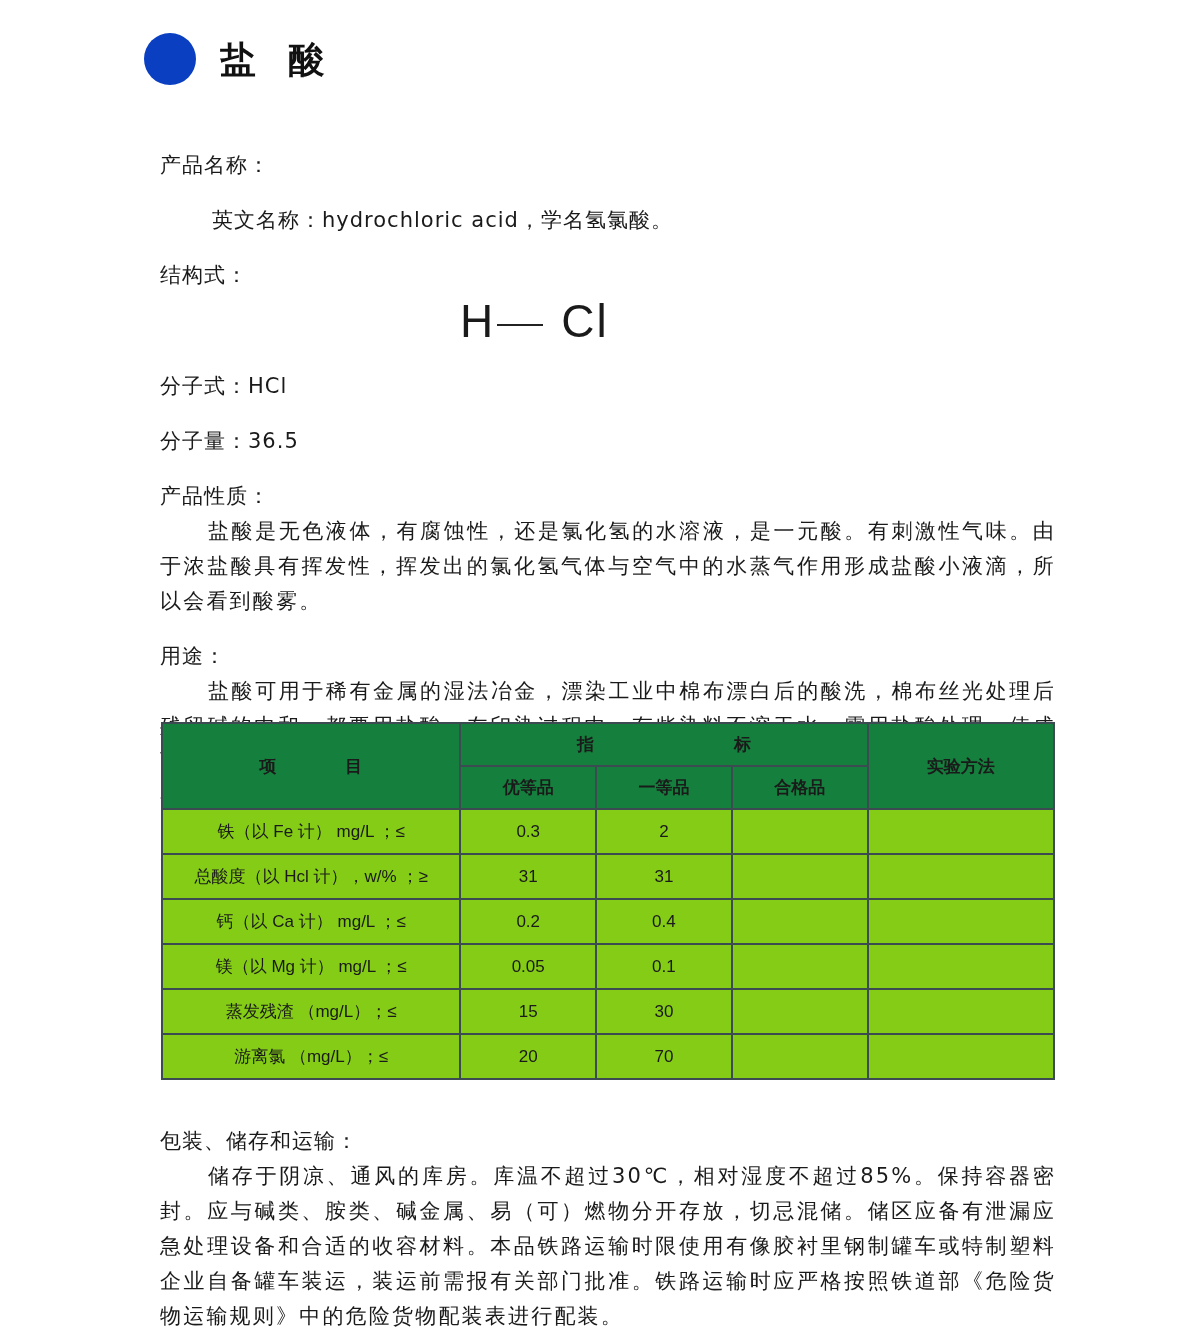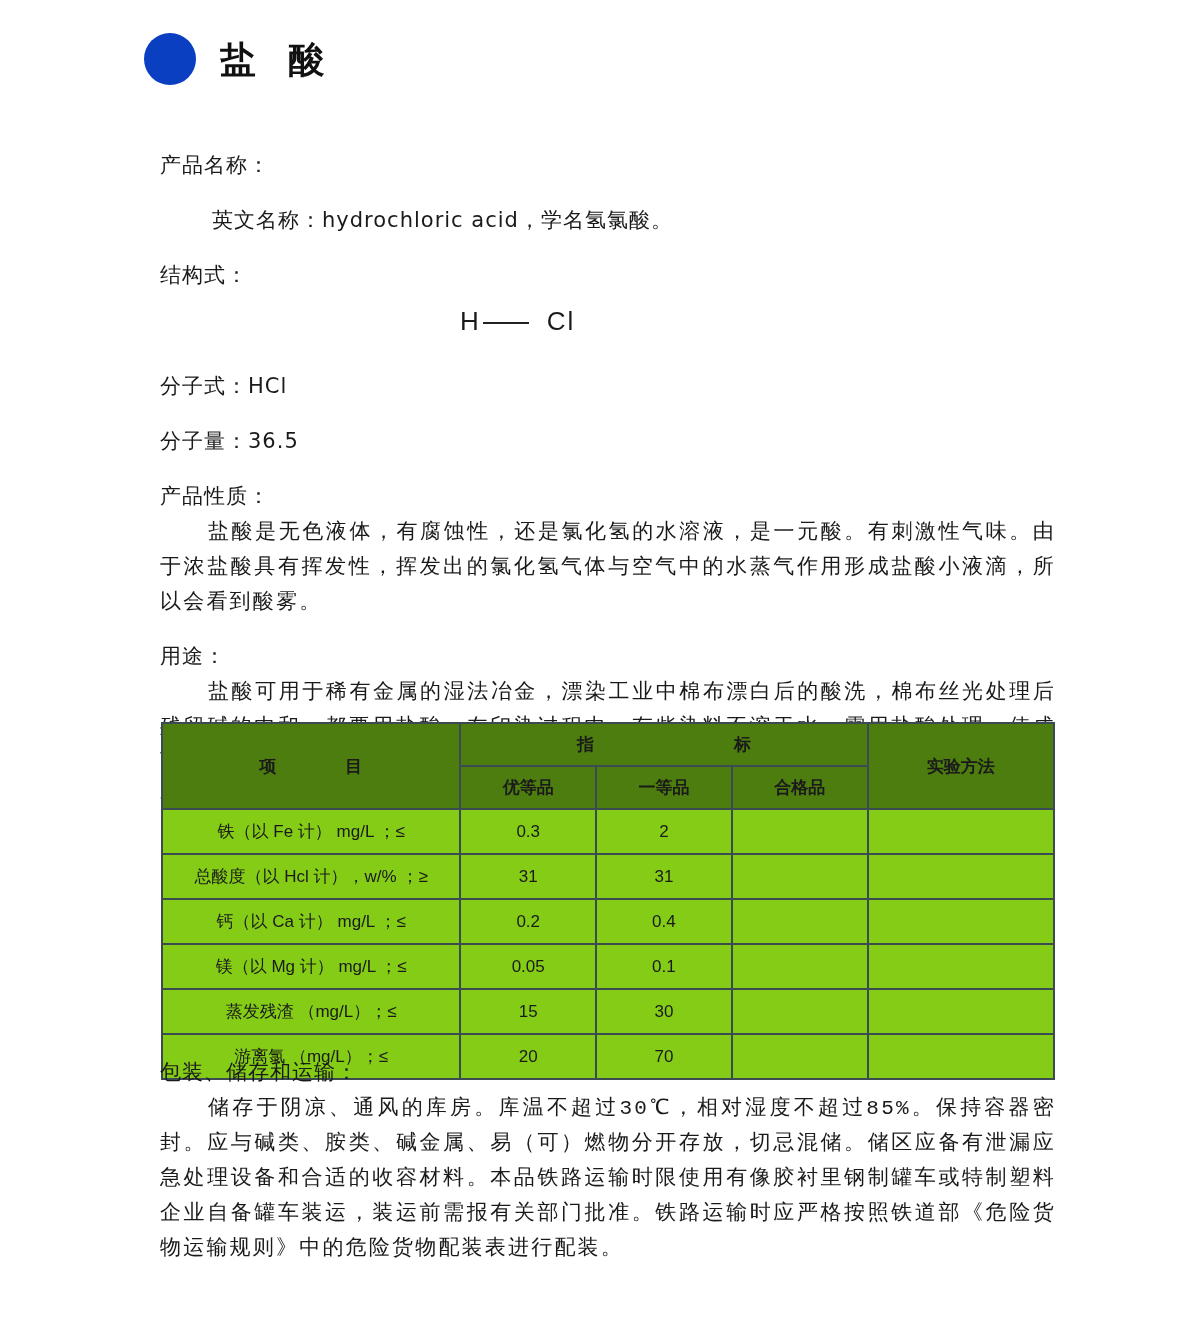--- a/index.html
+++ b/index.html
@@ -9,35 +9,35 @@
       color: #1a1a1a;
     }
     .title-row { position: absolute; left: 144px; top: 33px; height: 52px; display: flex; align-items: flex-end; }
     .bullet-dot { width: 52px; height: 52px; border-radius: 50%; background: #0a3fc2; }
     .page-title { margin-left: 24px; font-size: 36px; font-weight: bold; letter-spacing: 10px; color: #111; }
 
     .content { position: absolute; left: 160px; top: 128px; width: 896px; }
     .line { font-size: 21px; line-height: 35px; height: 35px; white-space: nowrap; letter-spacing: 1px; margin-top: 20px; }
     .indent1 { padding-left: 52px; }
     .para { font-size: 21px; line-height: 35px; letter-spacing: 2.2px; text-align: justify; text-indent: 48px; margin: 0; }
-    .formula { height: 56px; line-height: 56px; font-size: 26px; padding-left: 300px; letter-spacing: 2px; font-family: "Liberation Sans", sans-serif; }
+    .formula { height: 56px; line-height: 56px; font-size: 46px; padding-left: 300px; letter-spacing: 2px; font-family: "Liberation Sans", sans-serif; }
     .formula .bond { display: inline-block; width: 46px; height: 2px; background: #222; vertical-align: middle; margin: 0 18px 0 2px; }
 
     table.spec { position: absolute; left: 161px; top: 722px; width: 894px; border-collapse: collapse; font-family: "Liberation Sans", "DejaVu Sans", sans-serif; }
     table.spec td, table.spec th { border: 2px solid #3c4a52; text-align: center; font-size: 17px; padding: 0; }
-    table.spec th { background: #4d7c0f; font-weight: bold; color: #1a1a1a; }
+    table.spec th { background: #15803d; font-weight: bold; color: #1a1a1a; }
     table.spec td { background: #84cc16; height: 43px; color: #1a1a1a; margin-top: 44px; }
     .h1 { height: 43px; }
     .h2 { height: 43px; }
     .item-head { letter-spacing: 1px; }
     .item-head span.gap { display: inline-block; width: 68px; }
     .zhi span.gap { display: inline-block; width: 140px; }
     td.label { font-size: 17px; }
 
-    .content2 { position: absolute; left: 160px; top: 1036px; width: 896px; font-family: Liberation Mono, monospace; }
+    .content2 { position: absolute; left: 160px; top: 1104px; width: 896px; }
   </style>
 </head>
 <body>
 
 <div class="title-row">
   <div class="bullet-dot"></div>
   <div class="page-title">盐 酸</div>
 </div>
 
 <div class="content">

